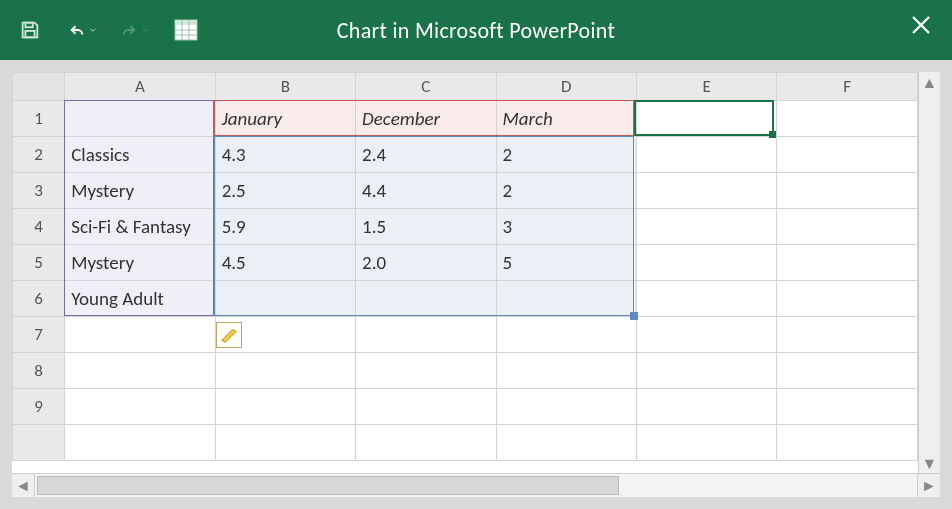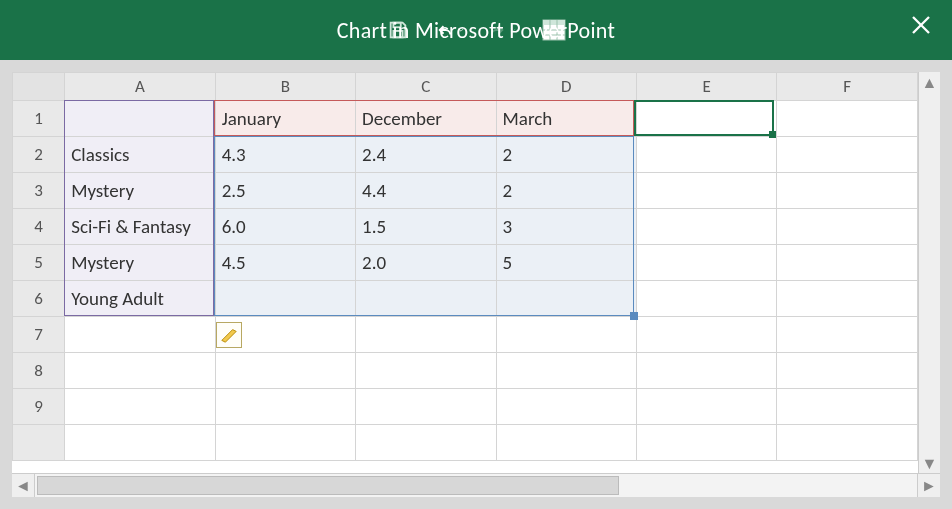--- a/index.html
+++ b/index.html
@@ -5,21 +5,20 @@
 * { box-sizing: border-box; margin: 0; padding: 0; }
 html, body { width: 952px; height: 509px; font-family: Calibri, "Segoe UI", sans-serif; overflow: hidden; background: #d9d9d9; }
 
 .titlebar {
   height: 60px;
   background: #1a7248;
   display: flex;
   align-items: center;
   padding: 0 16px;
   position: relative;
-  justify-content: center;
 }
 .tb-icons { display: flex; align-items: center; gap: 24px; }
 .tb-icon { width: 28px; height: 28px; display: flex; align-items: center; justify-content: center; color: #c7e3d3; cursor: pointer; }
 .tb-icon.disabled { opacity: 0.45; cursor: default; }
 .tb-title { position: absolute; left: 50%; transform: translateX(-50%); color: #fff; font-size: 22px; font-weight: 400; letter-spacing: 0.3px; }
 .tb-close { position: absolute; right: 20px; top: 14px; color: #fff; cursor: pointer; }
 
 .sheet-wrap {
   position: absolute;
   top: 60px; left: 0; right: 0; bottom: 0;
@@ -70,21 +69,21 @@
   color: #555;
   font-weight: 400;
   font-size: 17px;
   width: 50px;
 }
 table.grid thead th.corner { background: #e3e3e3; width: 50px; }
 
 td.num { text-align: right; }
 
 
-.shade-hdr { background: #f8ebea !important; }
+.shade-hdr { background: #f8ebea !important; font-style: italic; }
 .shade-cat { background: #f0eef6 !important; margin-left: 32px; }
 .shade-val { background: #ebf0f6 !important; margin-left: 44px; }
 
 
 .sel-box { position: absolute; pointer-events: none; }
 .sel-active { border: 2px solid #1a7248; }
 .sel-handle { position: absolute; width: 7px; height: 7px; background: #1a7248; }
 .sel-range-red { border: 1.5px solid #c55a5a; }
 .sel-range-purple { border: 1.5px solid #7b6aa3; }
 .sel-range-blue { border: 1.5px solid #5b8bbf; }
@@ -220,21 +219,21 @@
               <td class="shade-cat">Mystery</td>
               <td class="shade-val num">2.5</td>
               <td class="shade-val num">4.4</td>
               <td class="shade-val num">2</td>
               <td></td>
               <td></td>
             </tr>
             <tr>
               <td class="rowhdr">4</td>
               <td class="shade-cat">Sci-Fi &amp; Fantasy</td>
-              <td class="shade-val num">6.0</td>
+              <td class="shade-val num">5.9</td>
               <td class="shade-val num">1.5</td>
               <td class="shade-val num">3</td>
               <td></td>
               <td></td>
             </tr>
             <tr>
               <td class="rowhdr">5</td>
               <td class="shade-cat">Mystery</td>
               <td class="shade-val num">4.5</td>
               <td class="shade-val num">2.0</td>

